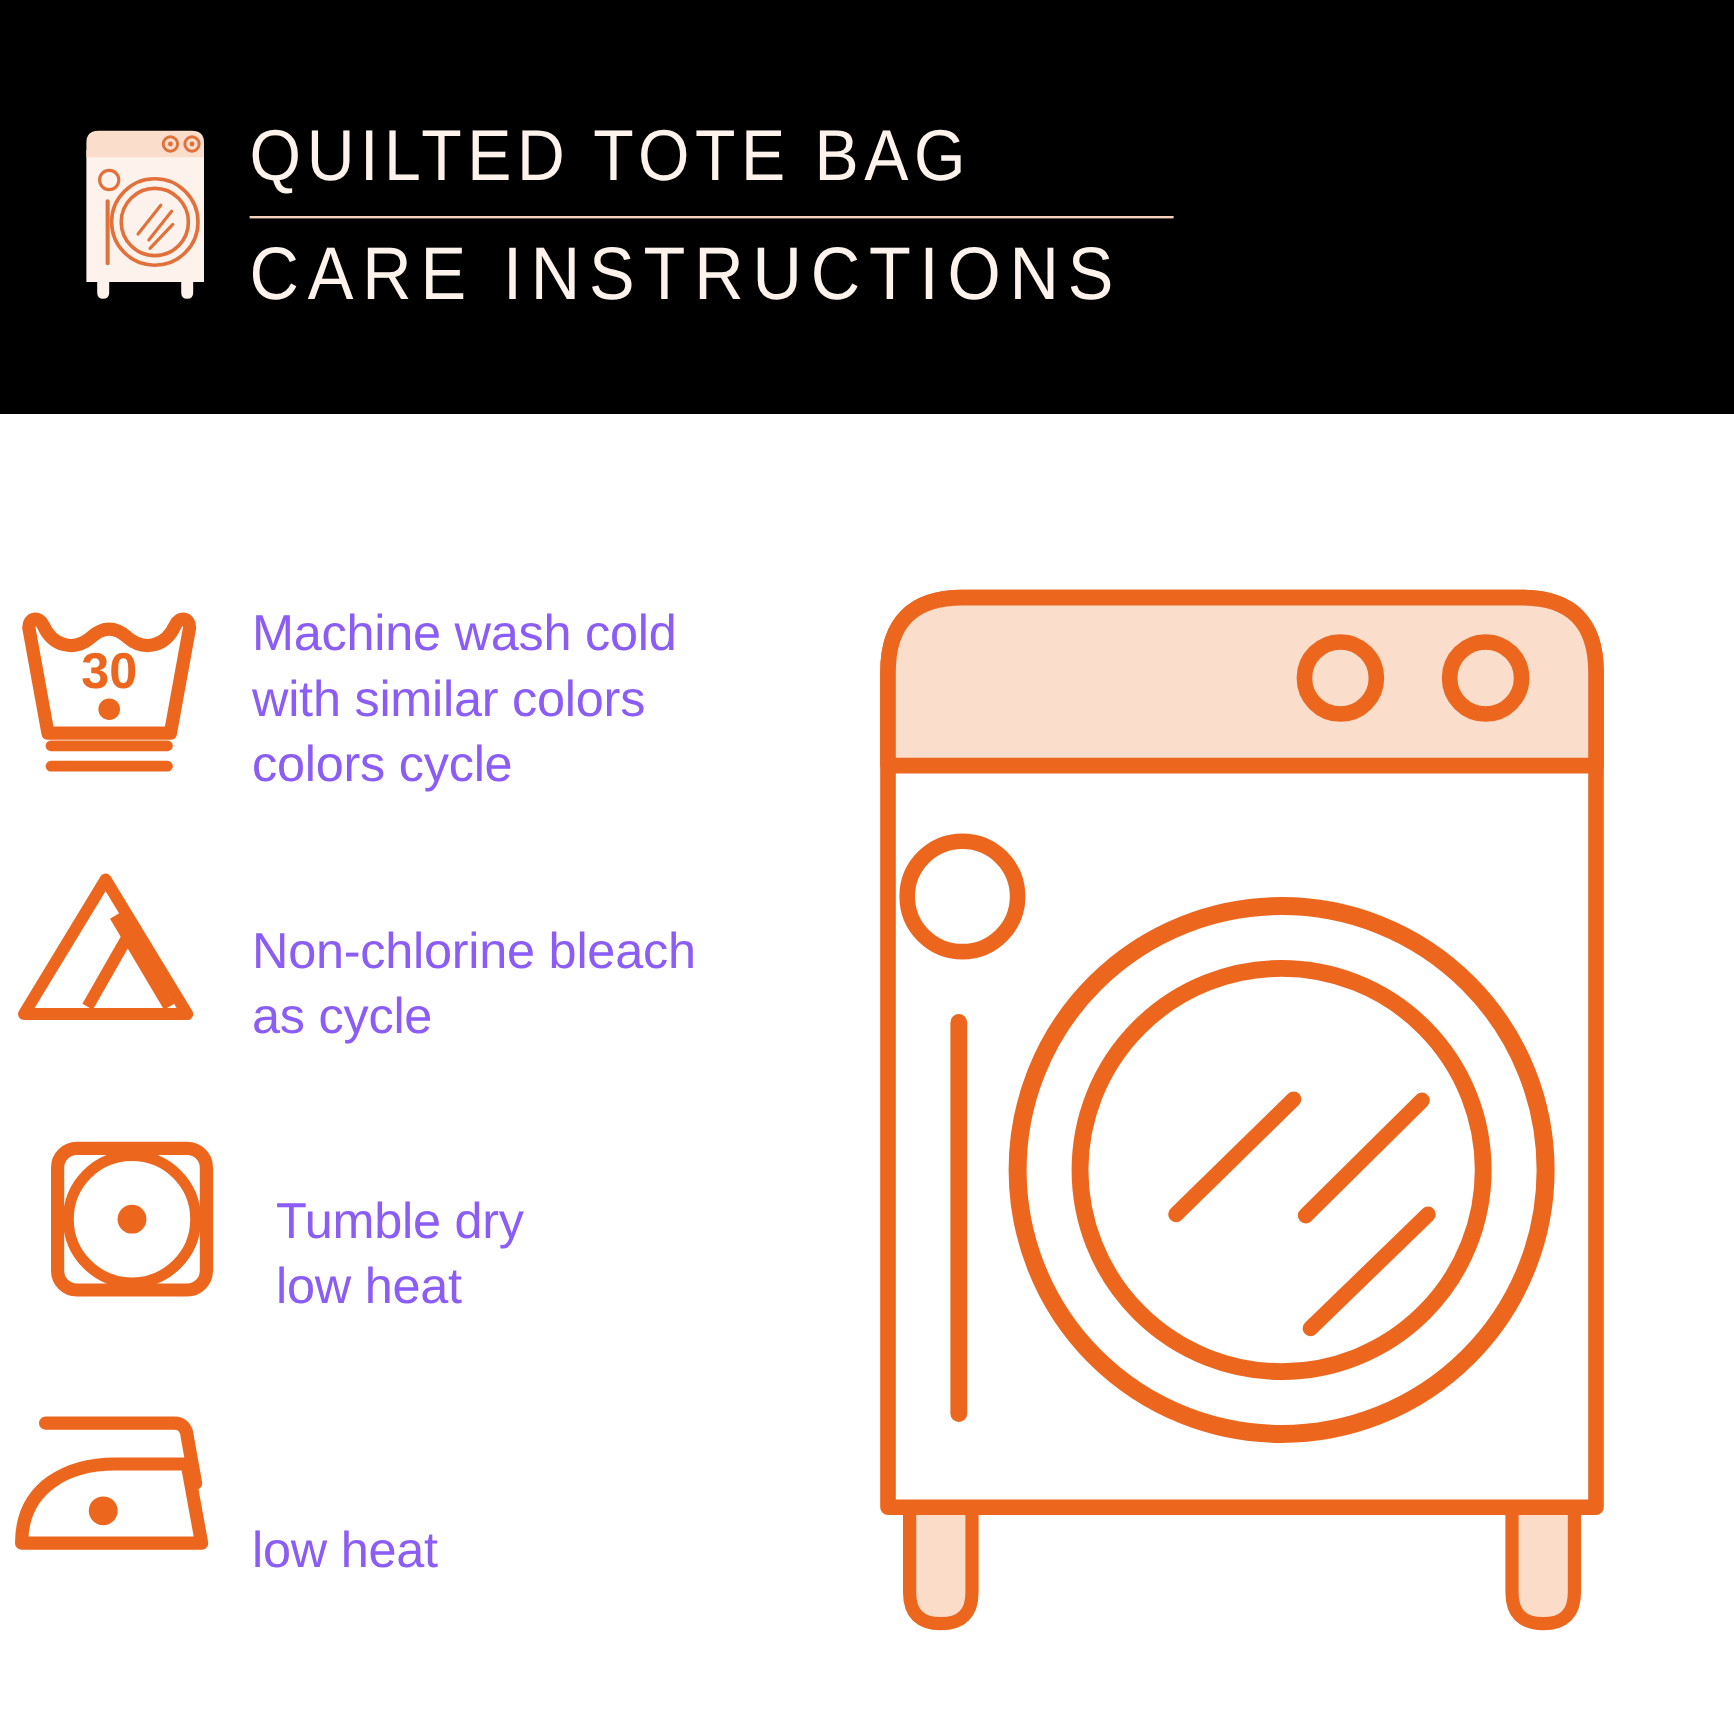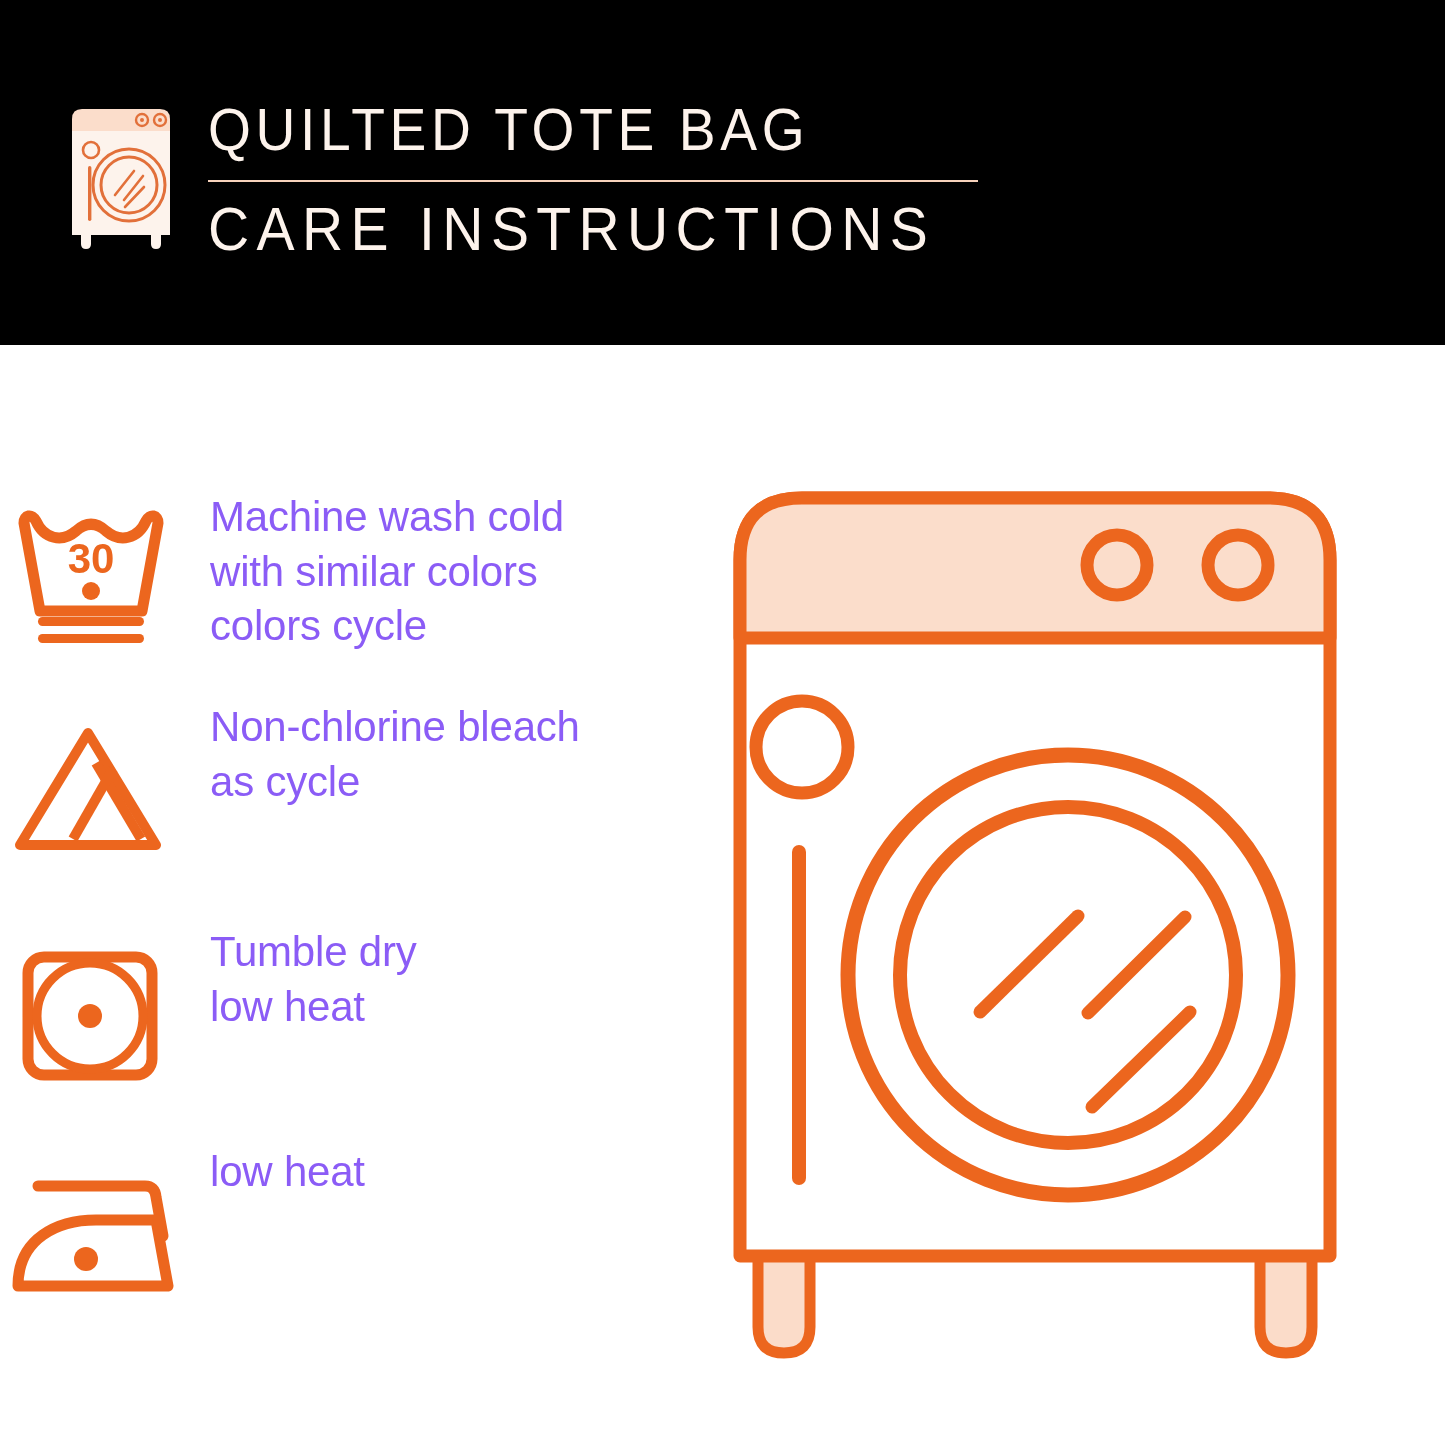--- a/index.html
+++ b/index.html
@@ -75,25 +75,25 @@
     left: 0;
     top: 345px;
     width: 700px;
     height: 1100px;
   }
   .care-row {
     position: absolute;
     left: 0;
     width: 700px;
     display: flex;
-    align-items: flex-start;
+    align-items: flex-end;
   }
   .care-row.r0 { top: 145px; height: 175px; }
   .care-row.r1 { top: 355px; height: 175px; }
-  .care-row.r2 { top: 580px; height: 175px; }
+  .care-row.r2 { top: 580px; height: 175px; padding-left: 20px; }
   .care-row.r3 { top: 800px; height: 175px; }
 
   .care-icon {
     width: 200px;
     min-width: 200px;
     height: 175px;
     display: flex;
     align-items: center;
     justify-content: center;
   }

